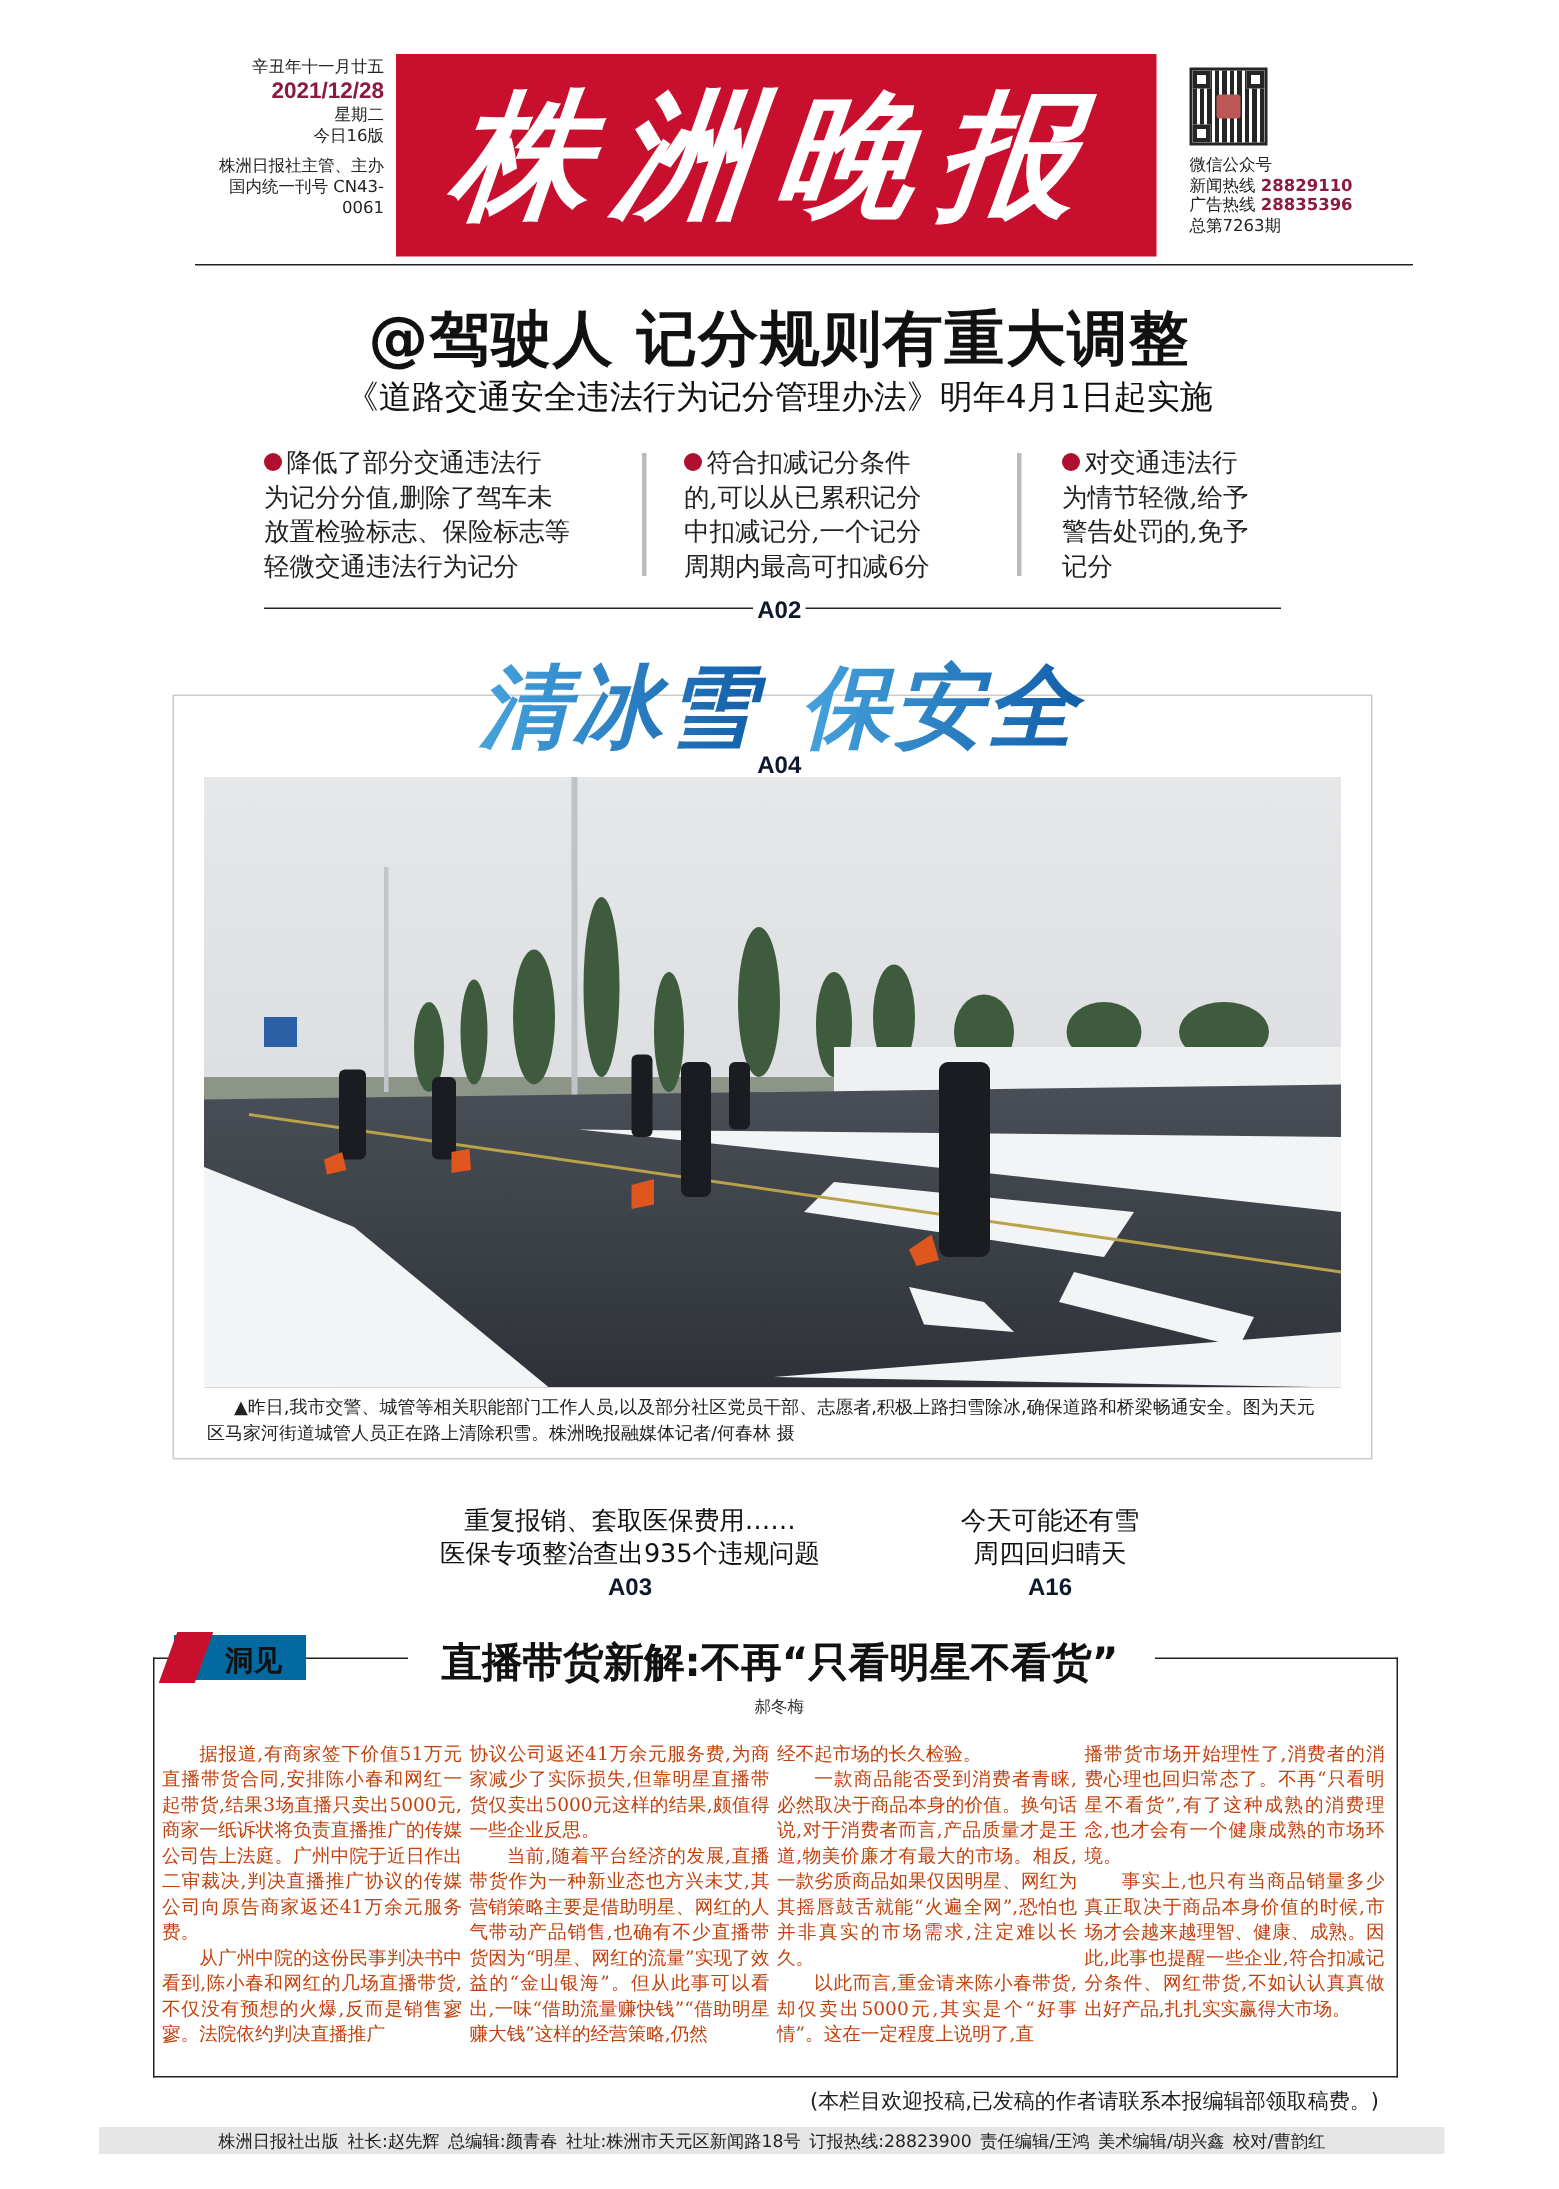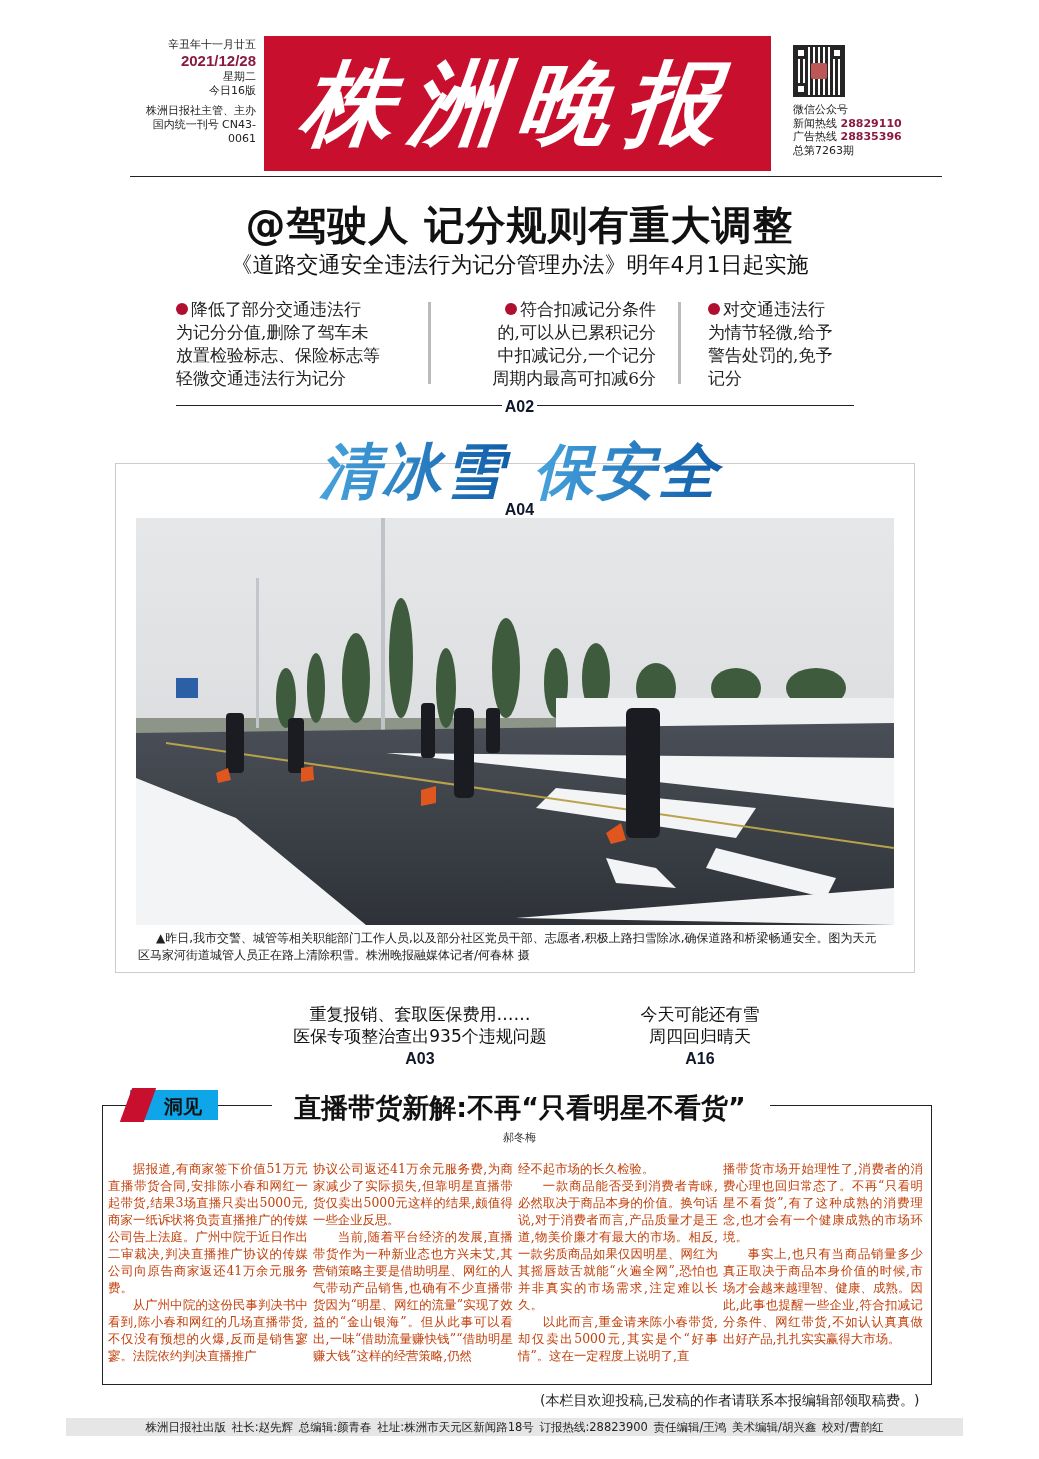--- a/index.html
+++ b/index.html
@@ -31,21 +31,21 @@
   .photo-frame{left:115px;top:463px;width:800px;height:510px;border:1px solid #ccc;box-sizing:border-box;}
   .ice-title{left:0;width:1039px;top:432px;text-align:center;font-size:60px;font-weight:bold;font-style:italic;color:#1e73be;letter-spacing:2px;}
   .ice-title span{background:linear-gradient(90deg,#4aa8e0,#0e5aa6);-webkit-background-clip:text;background-clip:text;color:transparent;background-color:#fff;padding:0 14px;}
   .photo{left:136px;top:518px;width:758px;height:407px;overflow:hidden;background:#d9dadc;}
   .caption{left:138px;top:930px;width:760px;font-size:12px;line-height:17px;color:#222;}
   .teaser{font-size:17px;line-height:22px;text-align:center;color:#111;}
   
   .col-frame{left:102px;top:1105px;width:830px;height:280px;border:1px solid #222;border-top:none;box-sizing:border-box;}
   .col-topline-l{left:102px;top:1105px;width:170px;height:1px;background:#222;}
   .col-topline-r{left:770px;top:1105px;width:162px;height:1px;background:#222;}
-  .col-tag{left:130px;top:1090px;width:88px;height:30px;background:#0ea5e9;}
+  .col-tag{left:116px;top:1090px;width:88px;height:30px;background:#0369a1;}
   .col-tag .flag{position:absolute;left:-4px;top:-2px;width:24px;height:34px;background:#c8102e;transform:skewX(-20deg);}
   .col-tag .lbl{position:absolute;left:34px;top:4px;font-size:19px;font-weight:bold;color:#111;}
   .col-title{left:280px;top:1090px;width:480px;text-align:center;font-size:27px;font-weight:bold;color:#111;}
   .col-author{left:0;width:1039px;top:1130px;text-align:center;font-size:11px;color:#333;}
   .body-col{top:1160px;width:200px;font-size:12.4px;line-height:17px;font-family:"DejaVu Serif","Liberation Serif",serif;color:#c2410c;text-align:justify;}
   .body-col p{margin:0;text-indent:2em;}
   .note{left:540px;top:1392px;font-size:14px;color:#222;}
   .footer{left:66px;top:1418px;width:897px;height:18px;background:#e6e6e6;font-size:11.5px;line-height:18px;color:#222;text-align:center;word-spacing:2px;}
 </style>
 </head>
@@ -82,21 +82,21 @@
 <div class="abs h1">@驾驶人  记分规则有重大调整</div>
 <div class="abs h2">《道路交通安全违法行为记分管理办法》明年4月1日起实施</div>
 
 <div class="abs bullet-col" style="left:176px;width:230px;">
   <div><span class="dot"></span><span>降低了部分交通违法行</span></div>
   <div>为记分分值,删除了驾车未</div>
   <div>放置检验标志、保险标志等</div>
   <div>轻微交通违法行为记分</div>
 </div>
 <div class="abs vsep" style="left:428px;"></div>
-<div class="abs bullet-col" style="left:456px;width:200px;text-align:right;">
+<div class="abs bullet-col" style="left:456px;width:200px;">
   <div><span class="dot"></span><span>符合扣减记分条件</span></div>
   <div>的,可以从已累积记分</div>
   <div>中扣减记分,一个记分</div>
   <div>周期内最高可扣减6分</div>
 </div>
 <div class="abs vsep" style="left:678px;"></div>
 <div class="abs bullet-col" style="left:708px;width:160px;">
   <div><span class="dot"></span><span>对交通违法行</span></div>
   <div>为情节轻微,给予</div>
   <div>警告处罚的,免予</div>

